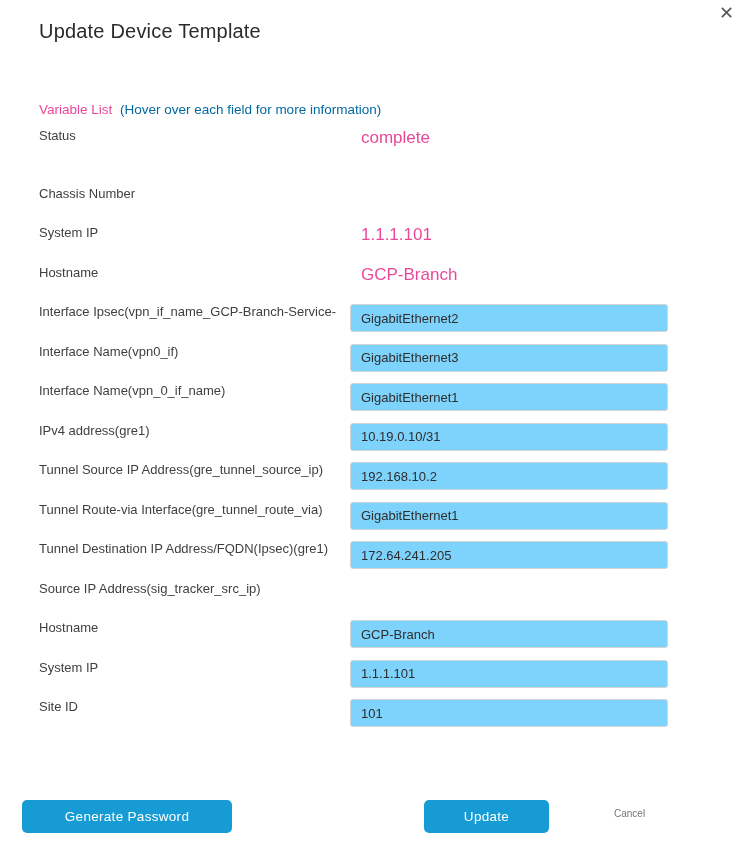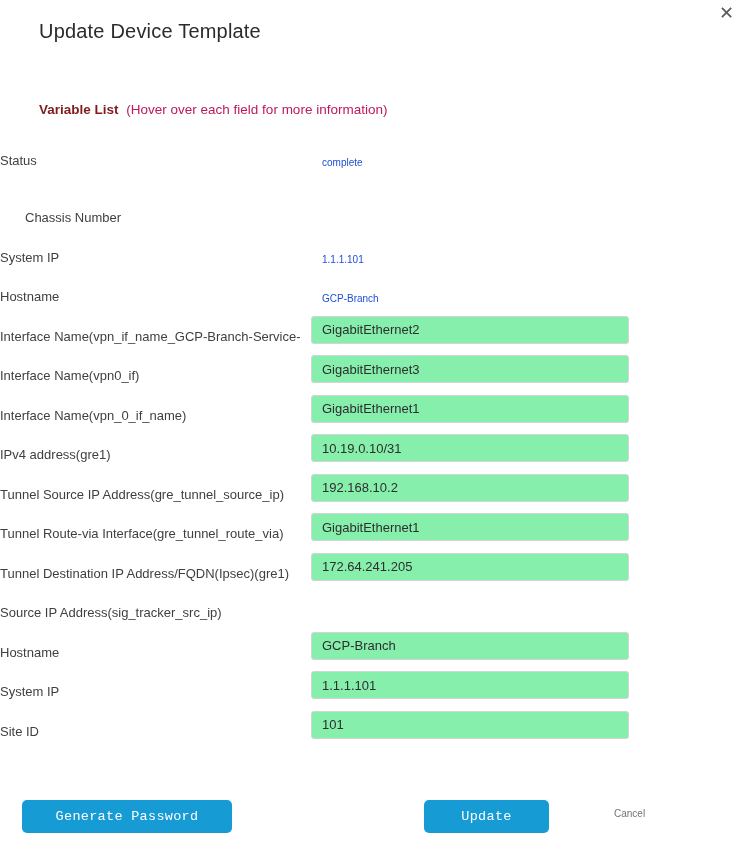--- a/index.html
+++ b/index.html
@@ -32,75 +32,76 @@
     letter-spacing: 0.2px;
   }
   .section-header {
     position: absolute;
     left: 39px;
     top: 102px;
     font-size: 13.5px;
     color: #404040;
     white-space: nowrap;
   }
-  .section-header .heading { font-weight: 700; color: #7f1d1d; }
-  .section-header .hint { font-weight: 400; color: #be185d; margin-left: 4px; }
+  .section-header .heading { font-weight: 400; color: #ec4899; }
+  .section-header .hint { font-weight: 400; color: #0369a1; margin-left: 4px; }
 
   .rows {
     position: absolute;
     left: 0;
     top: 128px;
     width: 752px;
   }
   .row {
     display: flex;
-    align-items: flex-end;
+    align-items: flex-start;
     height: 39.5px;
-  }
-  .row.gap-before { margin-top: 18px; margin-left: 25px; }
+    padding-left: 39px;
+  }
+  .row.gap-before { margin-top: 18px; }
   .row-label {
     flex: 0 0 311px;
     max-width: 311px;
     font-size: 13px;
     color: #3d3f41;
     white-space: nowrap;
     overflow: hidden;
   }
   .row-value {
-    font-size: 10px;
-    color: #1d4ed8;
+    font-size: 17px;
+    color: #ec4899;
     padding-left: 11px;
   }
   .row-input {
     width: 318px;
     height: 28px;
     border: 1px solid #d2d4d6;
     border-radius: 3px;
-    background: #86efac;
+    background: #7dd3fc;
     font-family: "Liberation Sans", "DejaVu Sans", sans-serif;
     font-size: 13px;
     color: #2e2e2e;
     padding: 0 10px;
     outline: none;
   }
   .footer {
     position: absolute;
     left: 0;
     top: 800px;
     width: 752px;
     height: 34px;
   }
   .btn {
     position: absolute;
     height: 33px;
     border: none;
     border-radius: 5px;
     background: #169bd5;
     color: #ffffff;
-    font-family: Liberation Mono, monospace;
+    font-family: Liberation Sans, sans-serif;
     font-size: 13.5px;
     cursor: pointer;
     letter-spacing: 0.3px;
   }
   .btn-generate { left: 22px; width: 210px; }
   .btn-update { left: 424px; width: 125px; }
   .link-cancel {
     position: absolute;
     left: 614px;
     top: 8px;
@@ -138,21 +139,21 @@
     <span class="row-label">System IP</span>
     <span class="row-value">1.1.1.101</span>
   </div>
 
   <div class="row">
     <span class="row-label">Hostname</span>
     <span class="row-value">GCP-Branch</span>
   </div>
 
   <div class="row">
-    <span class="row-label">Interface Name(vpn_if_name_GCP-Branch-Service-</span>
+    <span class="row-label">Interface Ipsec(vpn_if_name_GCP-Branch-Service-</span>
     <input class="row-input" type="text" value="GigabitEthernet2" style="">
   </div>
 
   <div class="row">
     <span class="row-label">Interface Name(vpn0_if)</span>
     <input class="row-input" type="text" value="GigabitEthernet3" style="">
   </div>
 
   <div class="row">
     <span class="row-label">Interface Name(vpn_0_if_name)</span>

